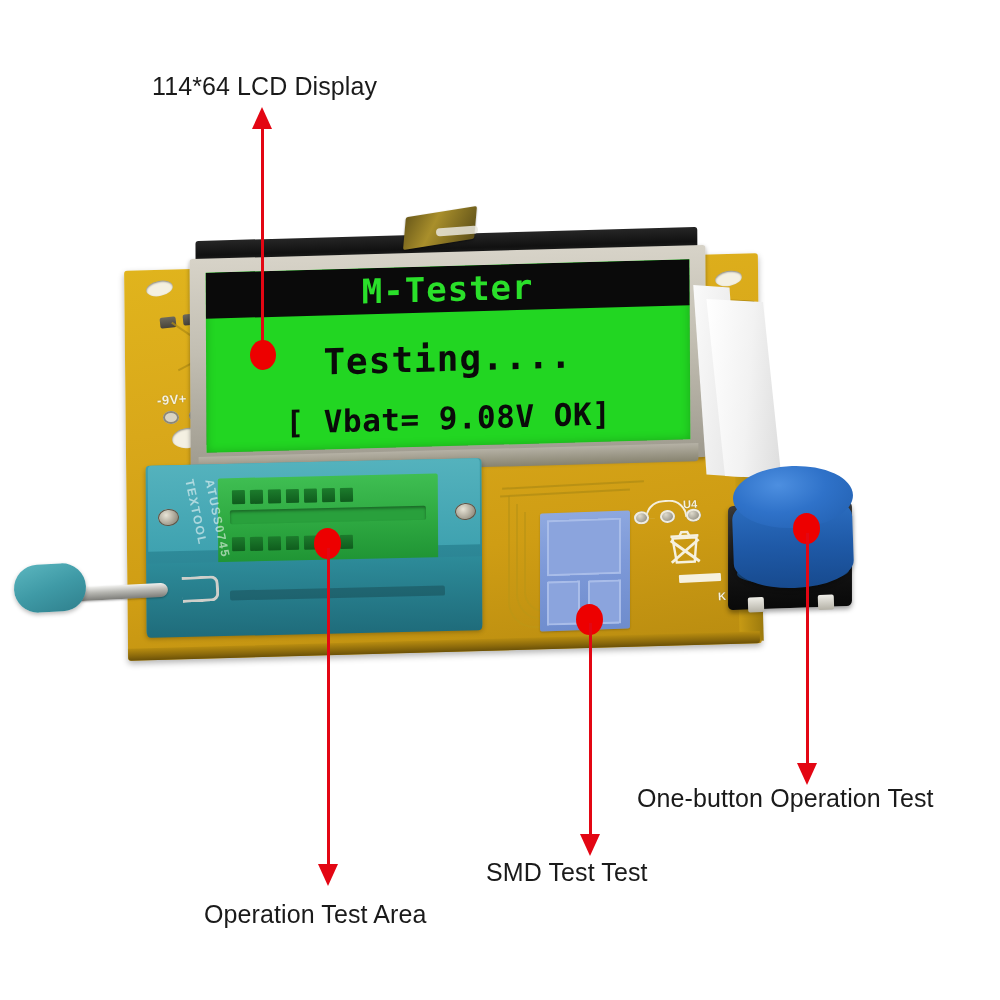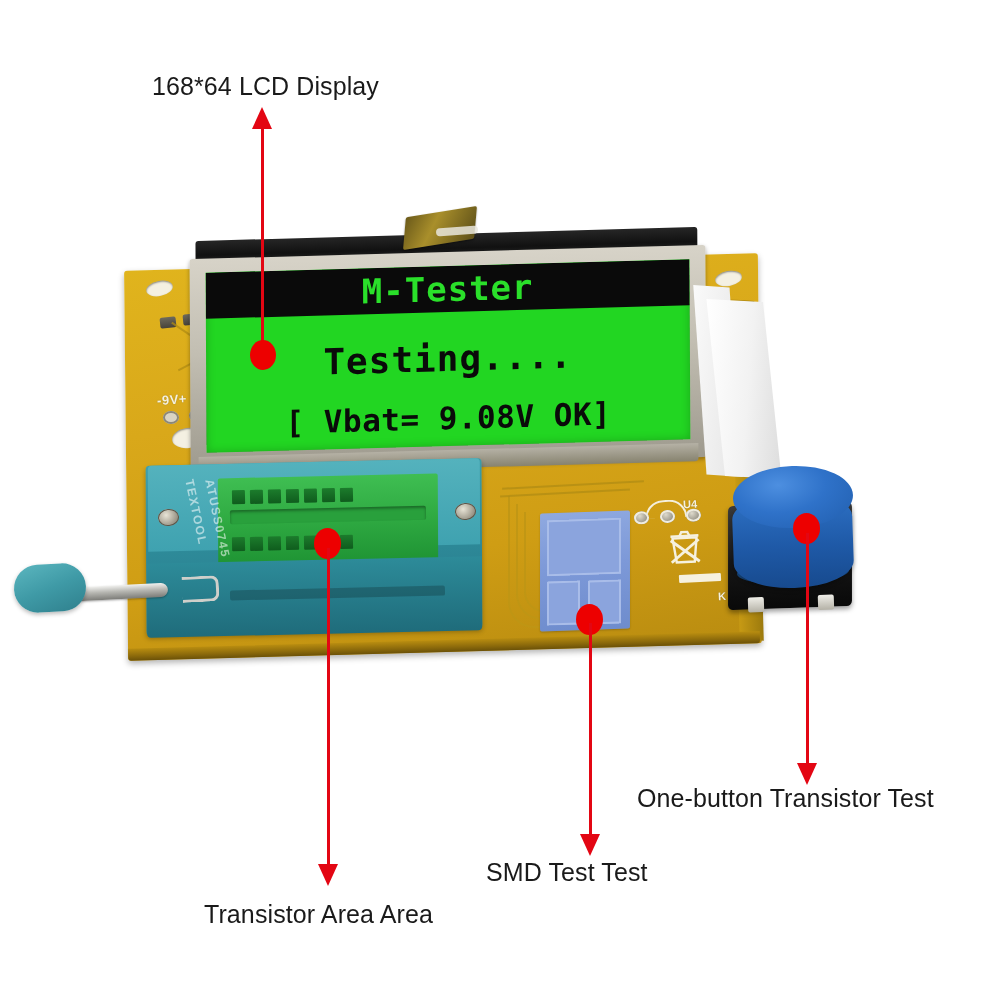--- a/index.html
+++ b/index.html
@@ -705,28 +705,28 @@
     <div class="btn-leg" style="left:70px; top:0;"></div>
   </div>
   <div class="btn-cap-ring"></div>
   <div class="btn-cap-side"></div>
   <div class="btn-cap-top"></div>
 </div>
 
 <div class="callout-arrow arrow-up" id="arrow-lcd"></div>
 <div class="callout-line" id="line-lcd"></div>
 <div class="callout-dot" id="dot-lcd"></div>
-<div class="callout-label" id="label-lcd">168*64 LCD Display</div>
+<div class="callout-label" id="label-lcd">114*64 LCD Display</div>
 
 <div class="callout-dot" id="dot-tr"></div>
 <div class="callout-line" id="line-tr"></div>
 <div class="callout-arrow arrow-down" id="arrow-tr"></div>
-<div class="callout-label" id="label-transistor">Transistor Area Area</div>
+<div class="callout-label" id="label-transistor">Operation Test Area</div>
 
 <div class="callout-dot" id="dot-smd"></div>
 <div class="callout-line" id="line-smd"></div>
 <div class="callout-arrow arrow-down" id="arrow-smd"></div>
 <div class="callout-label" id="label-smd">SMD Test Test</div>
 
 <div class="callout-dot" id="dot-btn"></div>
 <div class="callout-line" id="line-btn"></div>
 <div class="callout-arrow arrow-down" id="arrow-btn"></div>
-<div class="callout-label" id="label-button">One-button Transistor Test</div>
+<div class="callout-label" id="label-button">One-button Operation Test</div>
 
 </body></html>

